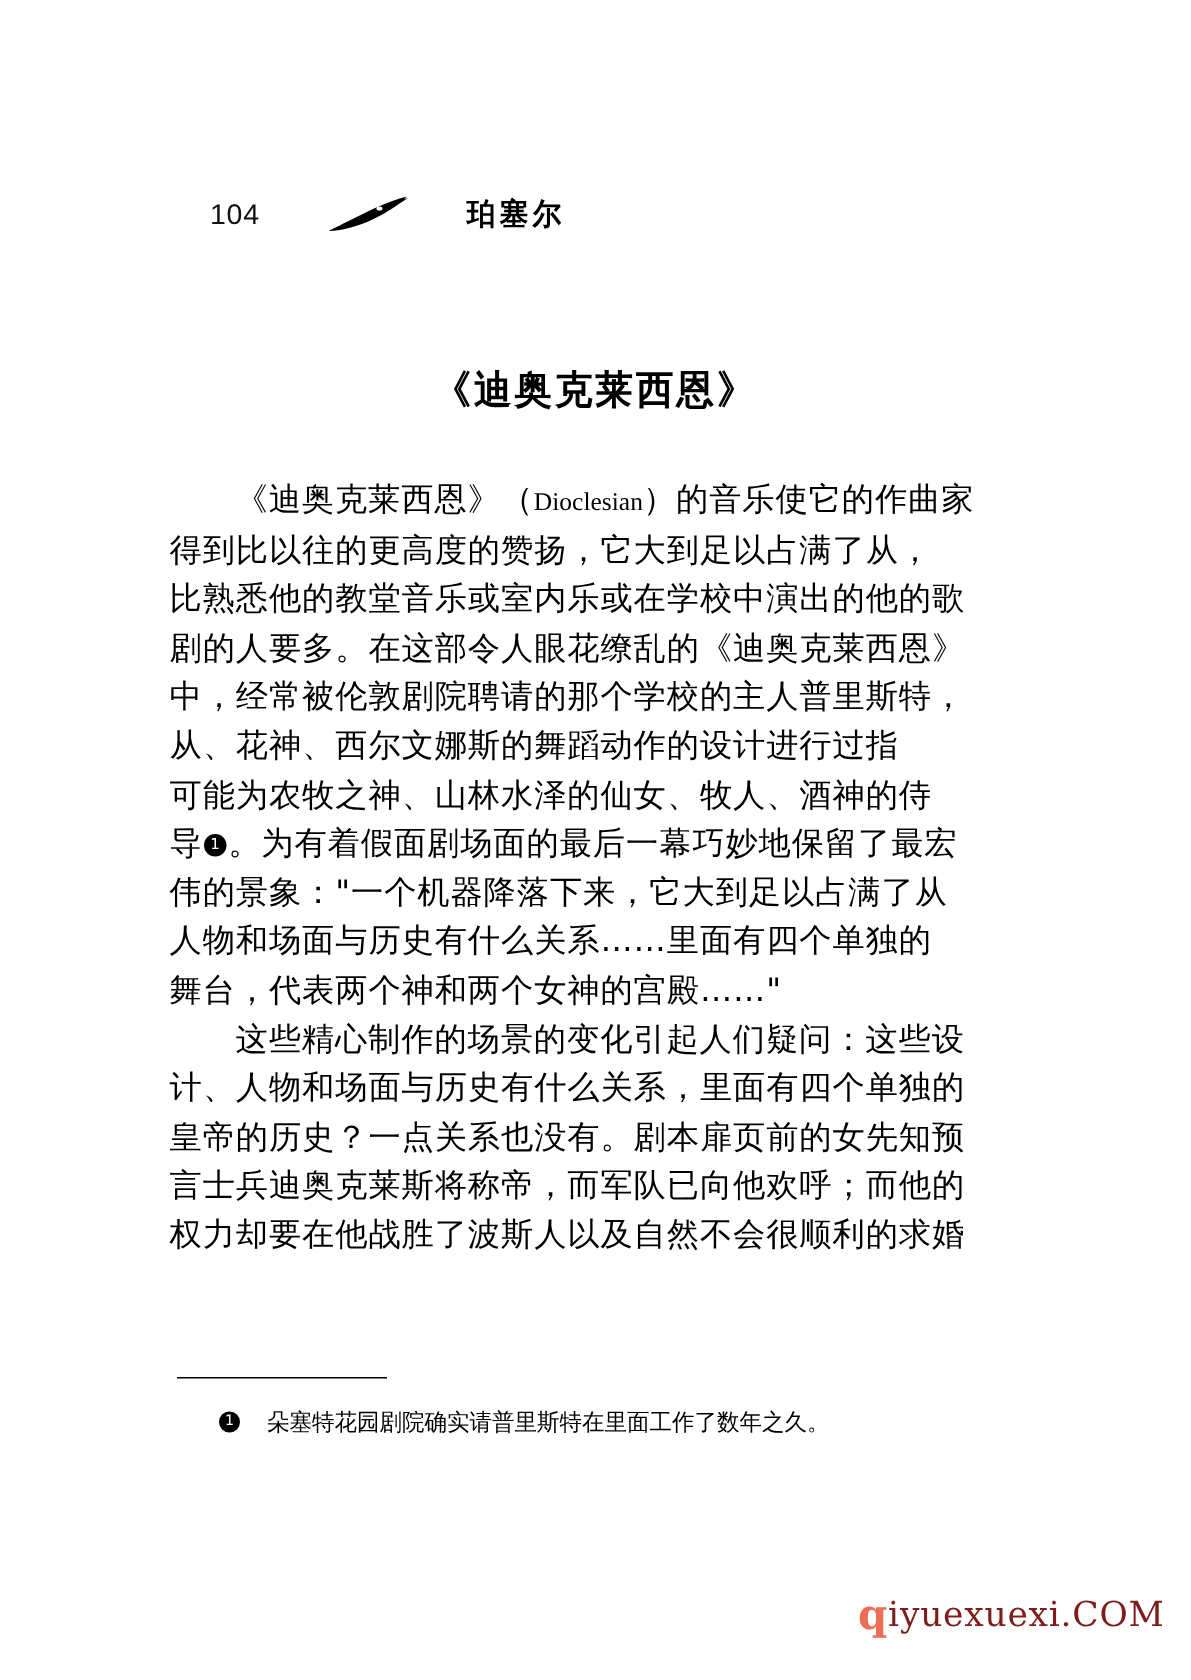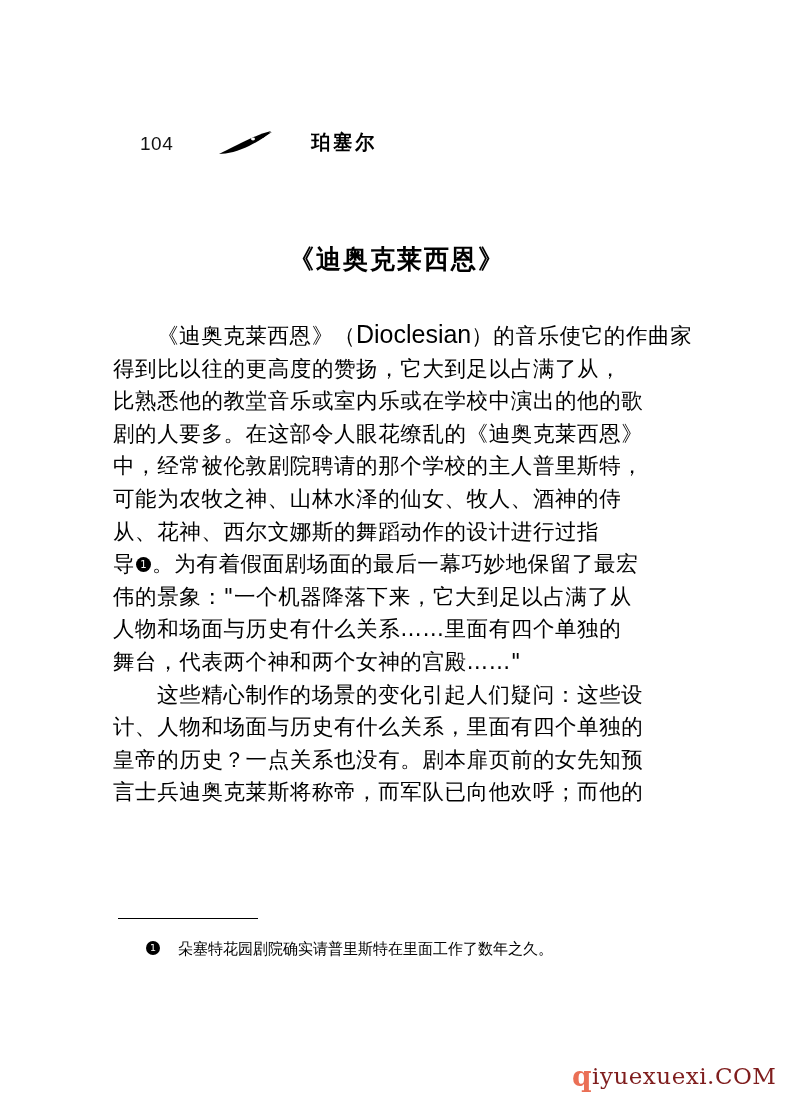--- a/index.html
+++ b/index.html
@@ -86,22 +86,22 @@
     line-height: 32.6px;
     letter-spacing: 0.6px;
     color: #000;
     white-space: nowrap;
     text-align: justify;
   }
   .body-line.indent {
     text-indent: 44px;
   }
   .latin {
-    font-family: Liberation Sans, sans-serif;
-    font-size: 25px;
+    font-family: Liberation Serif, serif;
+    font-size: 17px;
     letter-spacing: 0px;
   }
   .fn-marker {
     display: inline-block;
     width: 15px;
     height: 15px;
     line-height: 15px;
     border-radius: 50%;
     background: #000;
     color: #fff;
@@ -193,31 +193,32 @@
 
   <div class="section-title">《迪奥克莱西恩》</div>
 
   <div class="body-block">
 
     <div class="body-line indent">《迪奥克莱西恩》（<span class="latin">Dioclesian</span>）的音乐使它的作曲家</div>
     <div class="body-line">得到比以往的更高度的赞扬，它大到足以占满了从，</div>
     <div class="body-line">比熟悉他的教堂音乐或室内乐或在学校中演出的他的歌</div>
     <div class="body-line">剧的人要多。在这部令人眼花缭乱的《迪奥克莱西恩》</div>
     <div class="body-line">中，经常被伦敦剧院聘请的那个学校的主人普里斯特，</div>
+    <div class="body-line">从、花神、西尔文娜斯的舞蹈动作的设计进行过指</div>
     <div class="body-line">可能为农牧之神、山林水泽的仙女、牧人、酒神的侍</div>
-    <div class="body-line">从、花神、西尔文娜斯的舞蹈动作的设计进行过指</div>
     <div class="body-line">导<span class="fn-marker">1</span>。为有着假面剧场面的最后一幕巧妙地保留了最宏</div>
     <div class="body-line">伟的景象："一个机器降落下来，它大到足以占满了从</div>
     <div class="body-line">人物和场面与历史有什么关系……里面有四个单独的</div>
     <div class="body-line">舞台，代表两个神和两个女神的宫殿……"</div>
 
     <div class="body-line indent">这些精心制作的场景的变化引起人们疑问：这些设</div>
     <div class="body-line">计、人物和场面与历史有什么关系，里面有四个单独的</div>
     <div class="body-line">皇帝的历史？一点关系也没有。剧本扉页前的女先知预</div>
     <div class="body-line">言士兵迪奥克莱斯将称帝，而军队已向他欢呼；而他的</div>
+    <div class="body-line">权力却要在他战胜了波斯人以及自然不会很顺利的求婚</div>
   </div>
 
   <div class="footnote-rule"></div>
   <div class="footnote">
     <span class="footnote-marker">1</span>
     <span class="footnote-text">朵塞特花园剧院确实请普里斯特在里面工作了数年之久。</span>
   </div>
 
   <div class="watermark">
     <span class="wm-q" style="color: rgb(234, 111, 85);">q</span><span class="wm-rest" style="color: #7f1d1d;">iyuexuexi.COM</span>

